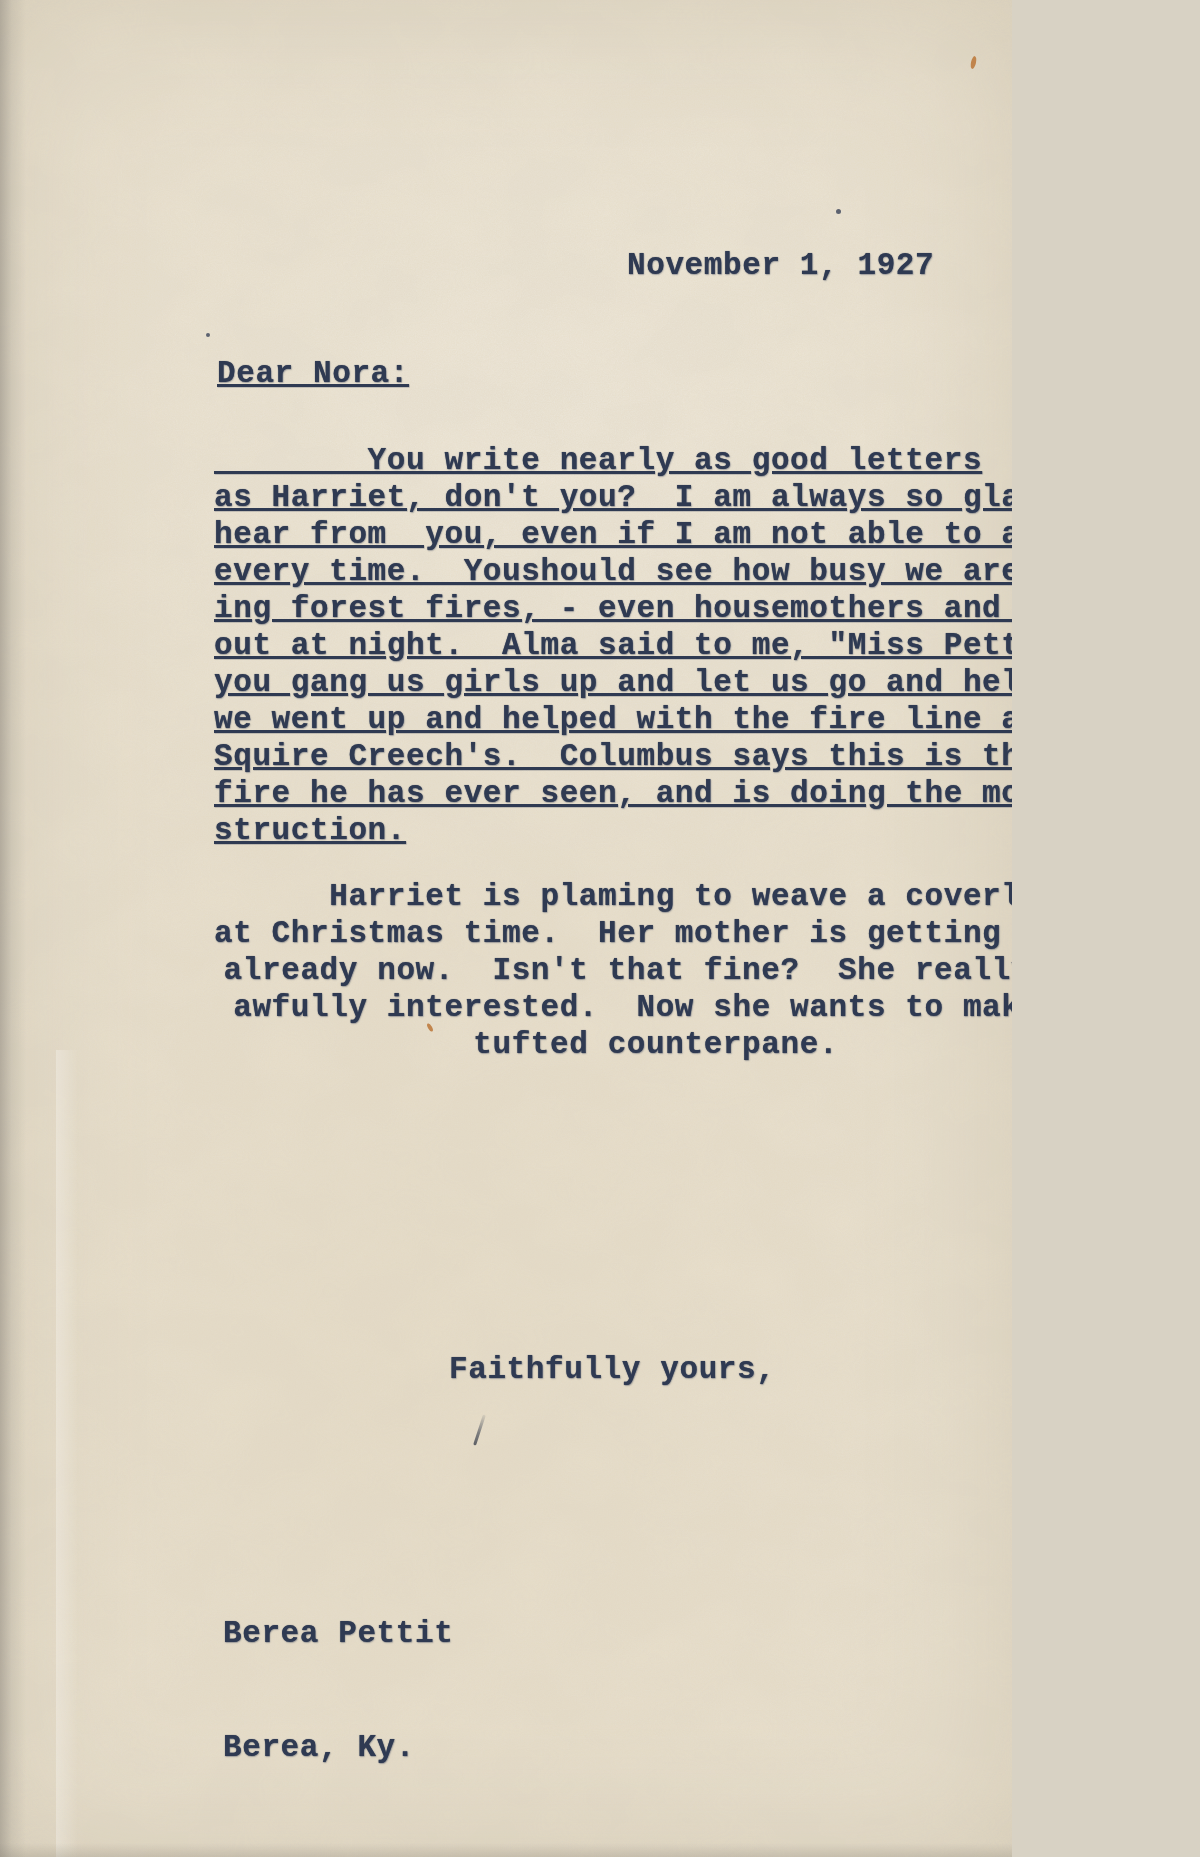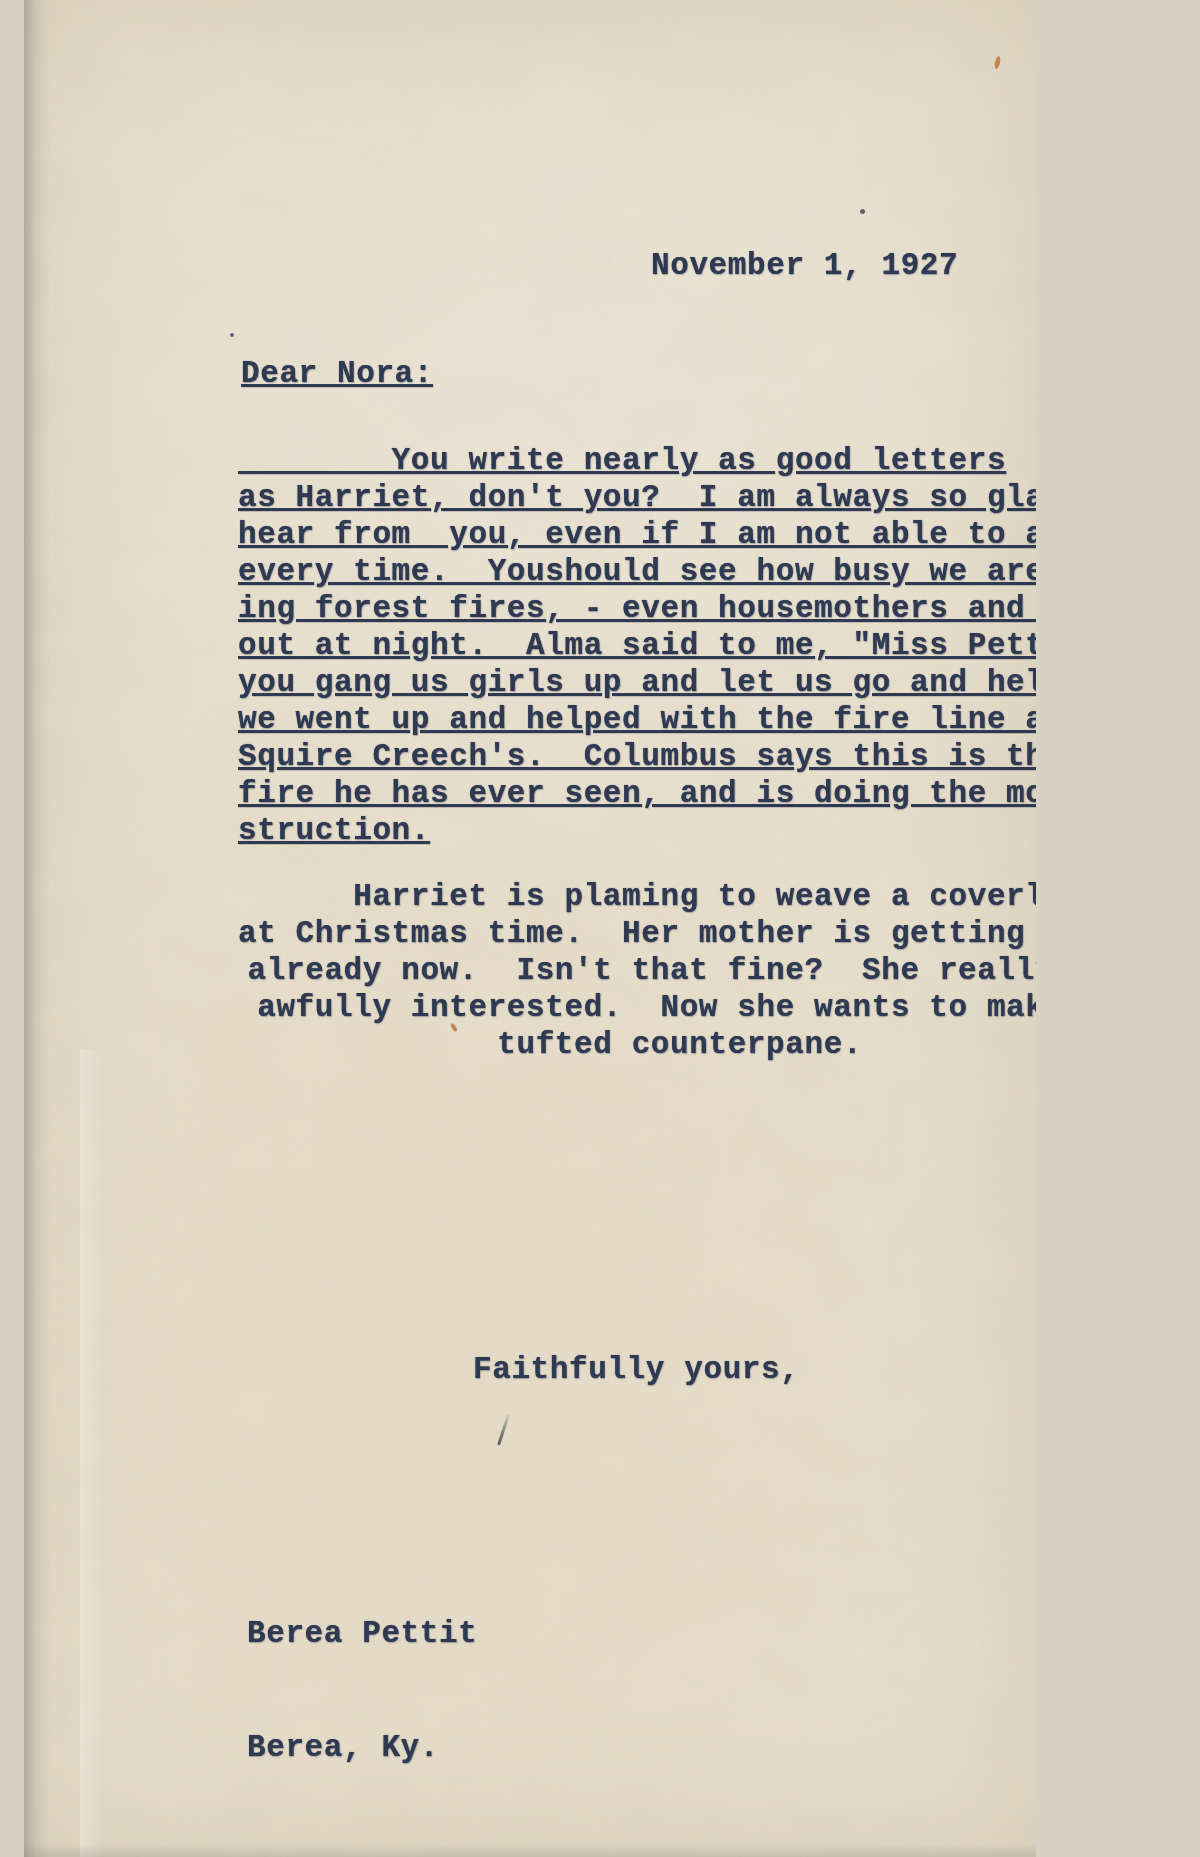--- a/index.html
+++ b/index.html
@@ -16,21 +16,20 @@
   }
   .scan{
     position:relative;
     width:1012px;height:1857px;
     background:
       radial-gradient(ellipse 900px 700px at 55% 22%, rgba(255,255,255,.35), rgba(255,255,255,0) 70%),
       radial-gradient(ellipse 800px 900px at 40% 75%, rgba(216,200,170,.18), rgba(216,200,170,0) 70%),
       var(--paper);
     overflow:hidden;
     box-shadow: inset 0 0 140px rgba(135,124,102,.28);
-    margin-left: 24px;
   }
   svg.texture{position:absolute;left:0;top:0;width:1200px;height:1857px;display:block;pointer-events:none;}
   .edge-left{
     position:absolute;left:0;top:0;bottom:0;width:26px;
     background:linear-gradient(to right, rgba(110,106,100,.38), rgba(140,136,128,.18) 45%, rgba(140,136,128,0));
   }
   .edge-left-streak{
     position:absolute;left:56px;top:1050px;bottom:0;width:22px;
     background:linear-gradient(to right, rgba(255,255,255,.28), rgba(255,255,255,0));
   }

